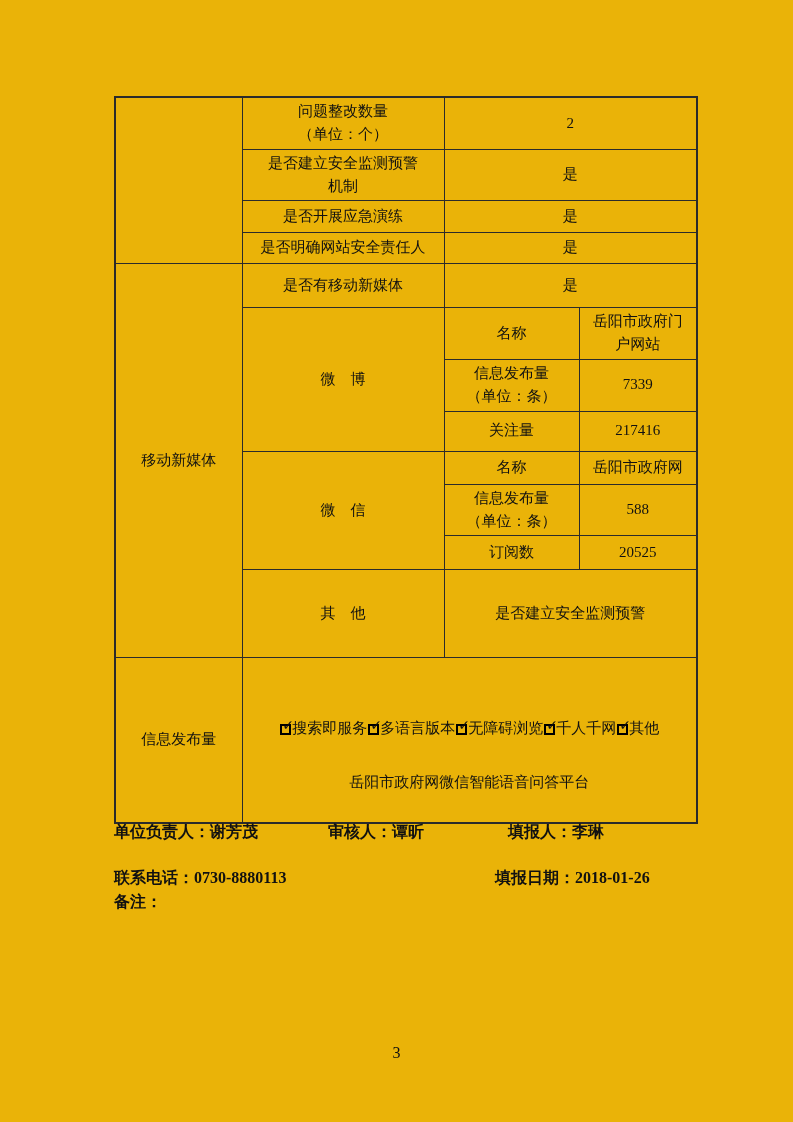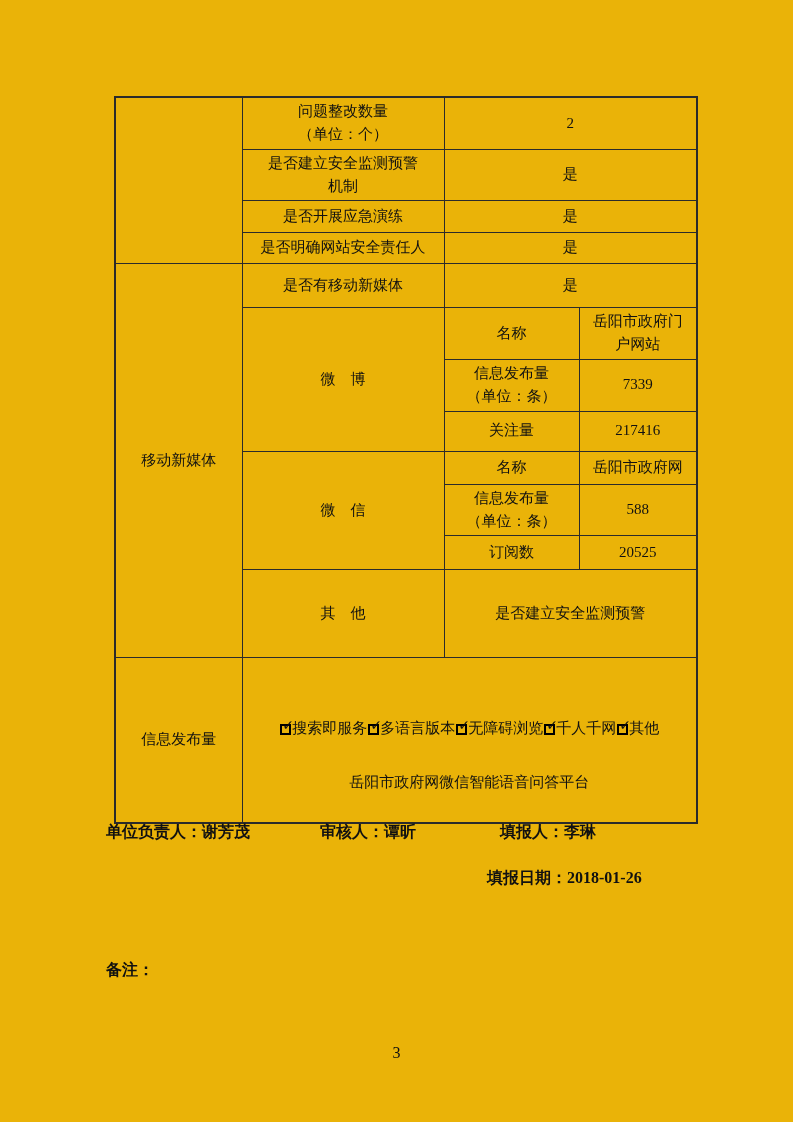--- a/index.html
+++ b/index.html
@@ -59,27 +59,28 @@
   }
   .innov-line2 {
     line-height: 30px;
     text-underline-offset: 4px;
   }
   .footer-item {
     position: absolute;
     font-weight: bold;
     font-size: 16px;
     white-space: nowrap;
+    margin-left: 8px;
   }
   .f-resp   { left: 106px; top: 822px; }
   .f-review { left: 320px; top: 822px; }
   .f-filler { left: 500px; top: 822px; font-family: Liberation Mono, monospace; }
   .f-phone  { left: 106px; top: 868px; }
   .f-date   { left: 487px; top: 868px; }
-  .f-remark { left: 106px; top: 960px; }
+  .f-remark { left: 106px; top: 892px; }
   .pagenum {
     position: absolute;
     top: 1044px;
     left: 0;
     width: 100%;
     text-align: center;
     font-size: 16px;
   }
 </style>
 </head>
@@ -165,18 +166,19 @@
           </div>
           <div class="innov-line2">岳阳市政府网微信智能语音问答平台</div>
         </td>
       </tr>
     </tbody>
   </table>
 
   <span class="footer-item f-resp">单位负责人：谢芳茂</span>
   <span class="footer-item f-review">审核人：谭昕</span>
   <span class="footer-item f-filler">填报人：李琳</span>
+  <span class="footer-item f-phone">联系电话：0730-8880113</span>
   <span class="footer-item f-date">填报日期：2018-01-26</span>
   <span class="footer-item f-remark">备注：</span>
 
   <div class="pagenum">3</div>
 
 </div>
 
 </body></html>

